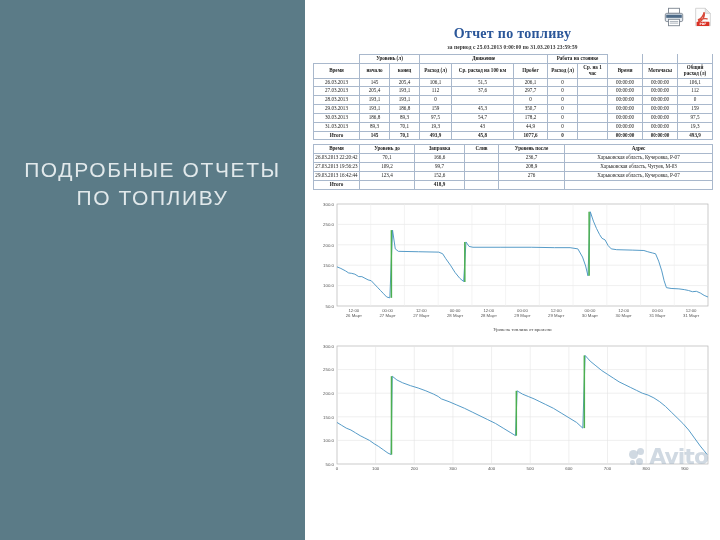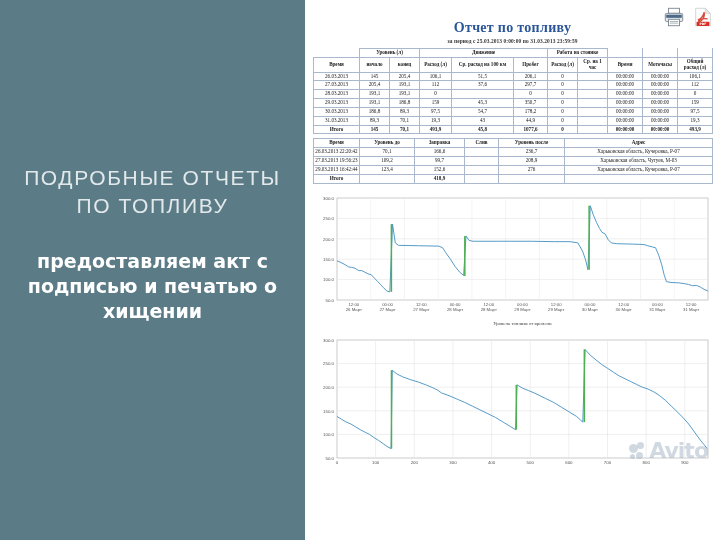--- a/index.html
+++ b/index.html
@@ -8,21 +8,21 @@
     background:#ffffff;
     font-family:"Liberation Serif", serif;
   }
   .stage{position:relative;width:720px;height:540px;overflow:hidden;background:#fff;}
 
   
   .promo{
     position:absolute;left:0;top:0;width:305px;height:540px;
     background:#5b7b87;
     display:flex;flex-direction:column;align-items:center;
-    box-sizing:border-box;padding:16px 18px;
+    box-sizing:border-box;padding:8px 18px;
   }
   .promo-head{
     margin-top:148px;
     font-family:"Liberation Sans", sans-serif;
     font-weight:300;
     font-size:21px;
     letter-spacing:1.6px;
     line-height:1.32;
     color:#e9eff1;
     text-align:center;
@@ -46,21 +46,21 @@
   .report{
     position:absolute;left:305px;top:0;width:415px;height:540px;
     background:#ffffff;overflow:hidden;
   }
   .toolbar{
     position:absolute;right:6px;top:6px;display:flex;gap:7px;align-items:flex-start;
   }
   .ico{width:22px;height:22px;display:block;}
 
   .rpt-title{
-    text-align:center;margin-top:20px;
+    text-align:center;margin-top:26px;
     font-family:"Liberation Serif", serif;
     font-weight:bold;font-size:14px;color:#2a5699;letter-spacing:.3px;
   }
   .rpt-sub{
     text-align:center;margin-top:2px;
     font-family:"Liberation Serif", serif;
     font-weight:bold;font-size:5.4px;color:#333;letter-spacing:.1px;
   }
 
   .devbar{
@@ -110,23 +110,20 @@
   .wm .d{position:absolute;border-radius:50%;background:rgba(150,170,190,.45);}
 </style>
 </head>
 <body>
 
 <div class="stage">
 
   <div class="promo">
     <div class="promo-head">ПОДРОБНЫЕ ОТЧЕТЫ
 ПО ТОПЛИВУ</div>
-    <div class="promo-sub second">предоставляем акт с
-подписью и печатью о
-хищении</div>
   </div>
 
   <div class="report">
 
     <div class="toolbar">
       <svg class="ico" viewBox="0 0 24 24">
         <rect x="6" y="2.5" width="12" height="5.5" fill="#fff" stroke="#7d8691" stroke-width="1"></rect>
         <rect x="2.5" y="8" width="19" height="9" rx="1.6" fill="#e3e8ee" stroke="#7d8691" stroke-width="1"></rect>
         <rect x="3.5" y="9.5" width="17" height="3.4" fill="#4d6a87"></rect>
         <rect x="6" y="14.5" width="12" height="7" fill="#fff" stroke="#7d8691" stroke-width="1"></rect>

